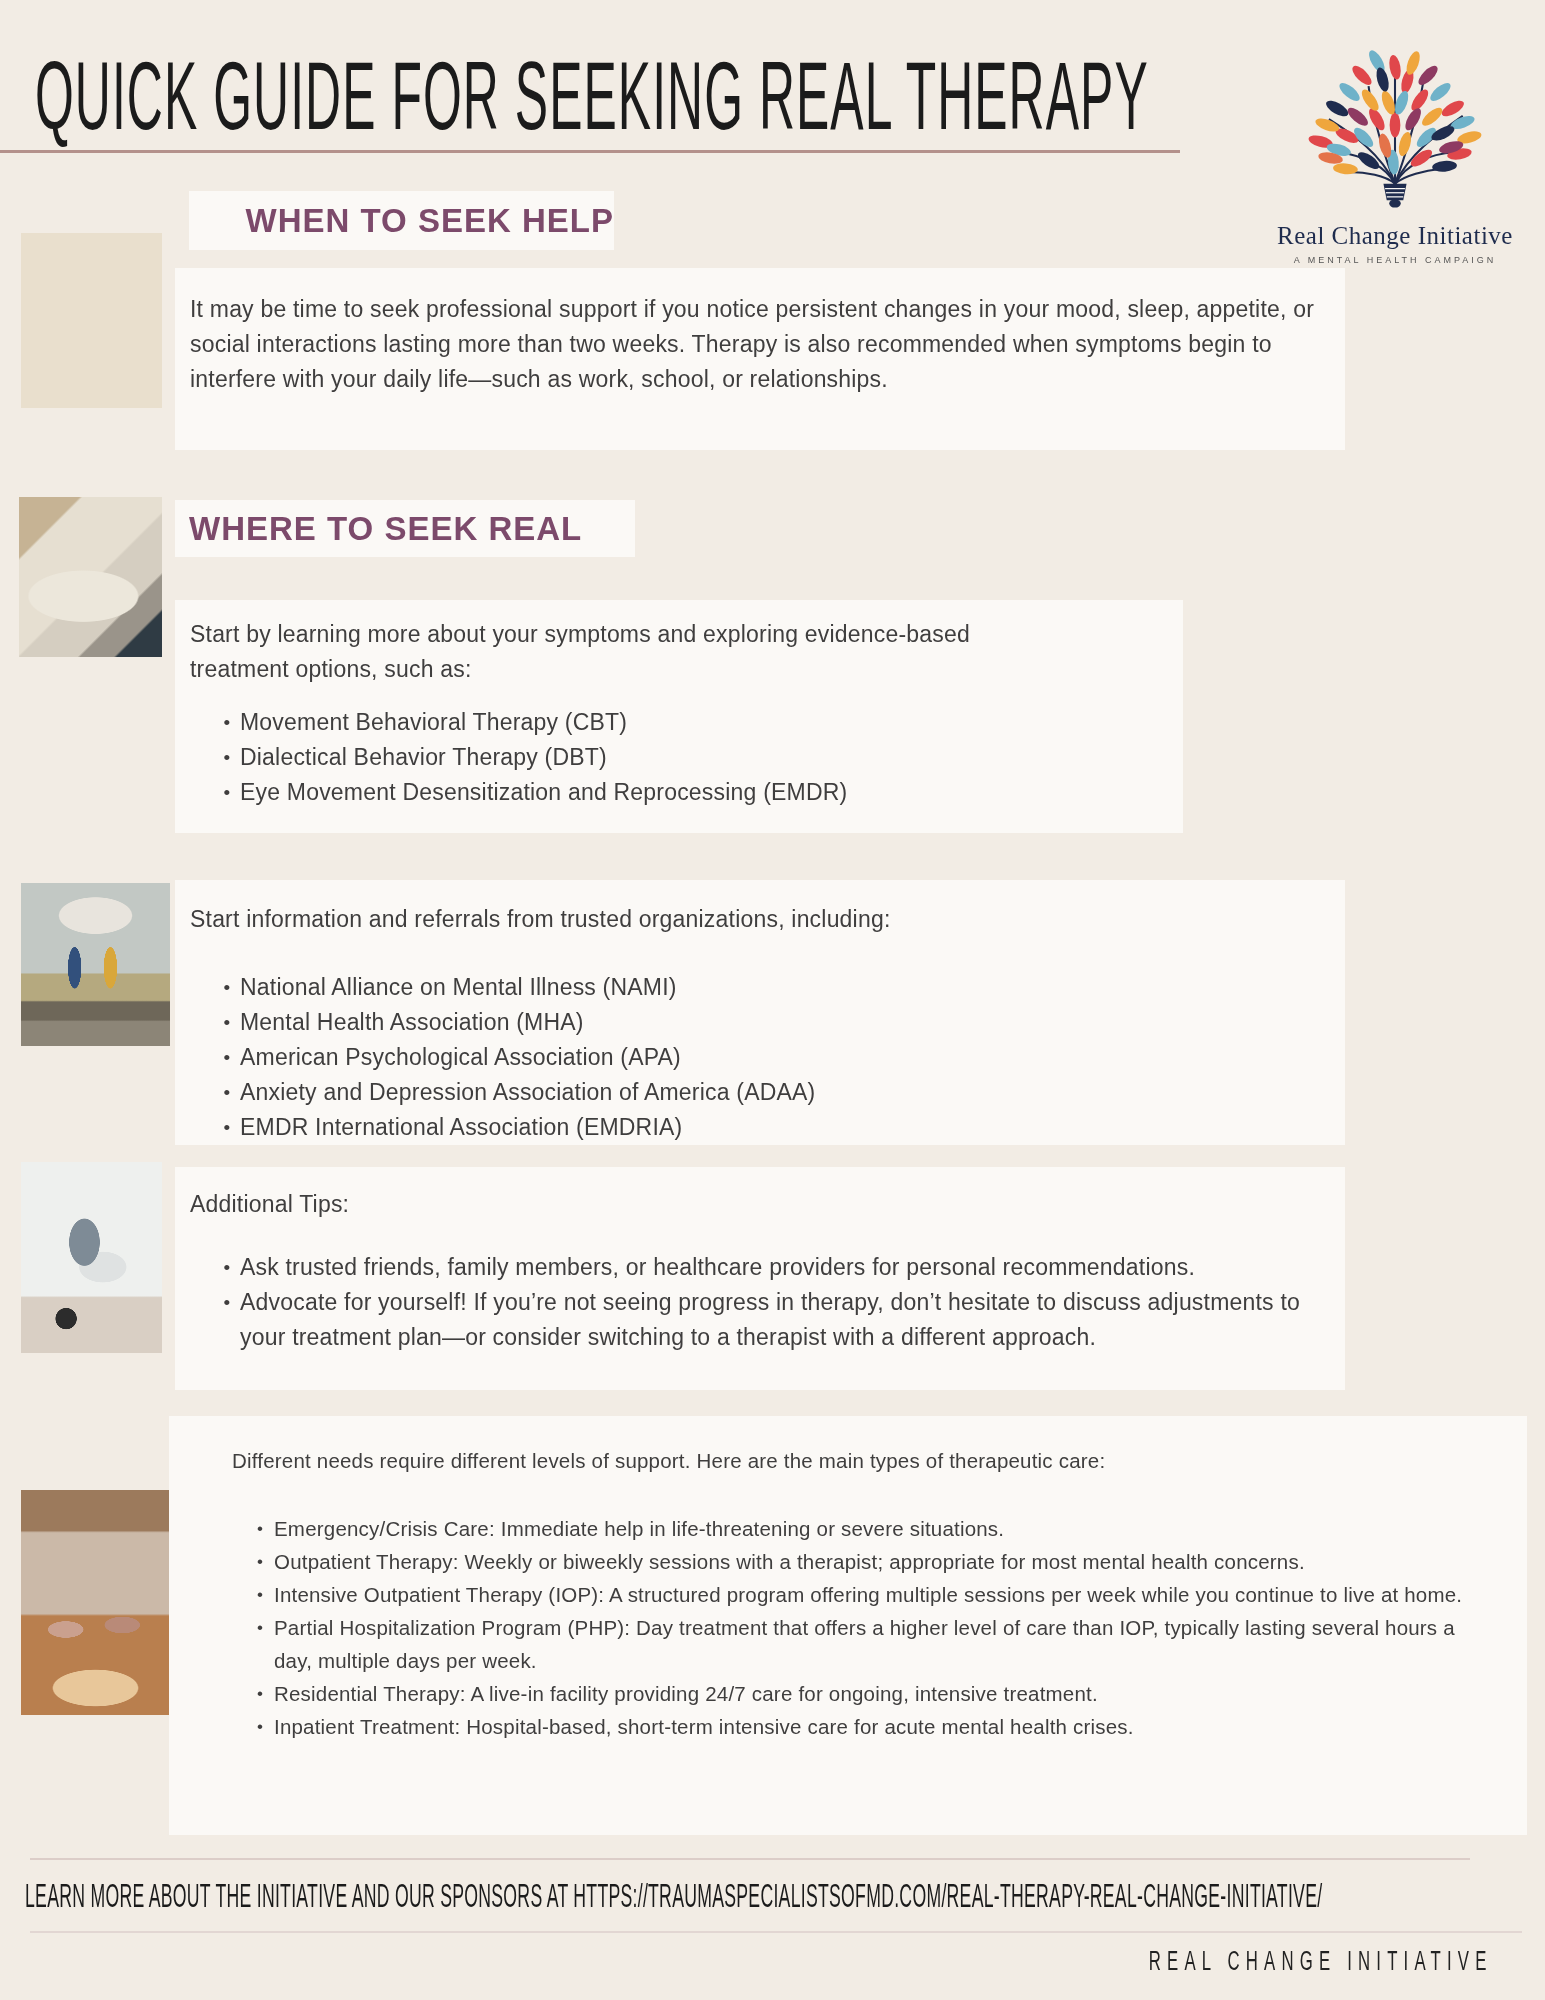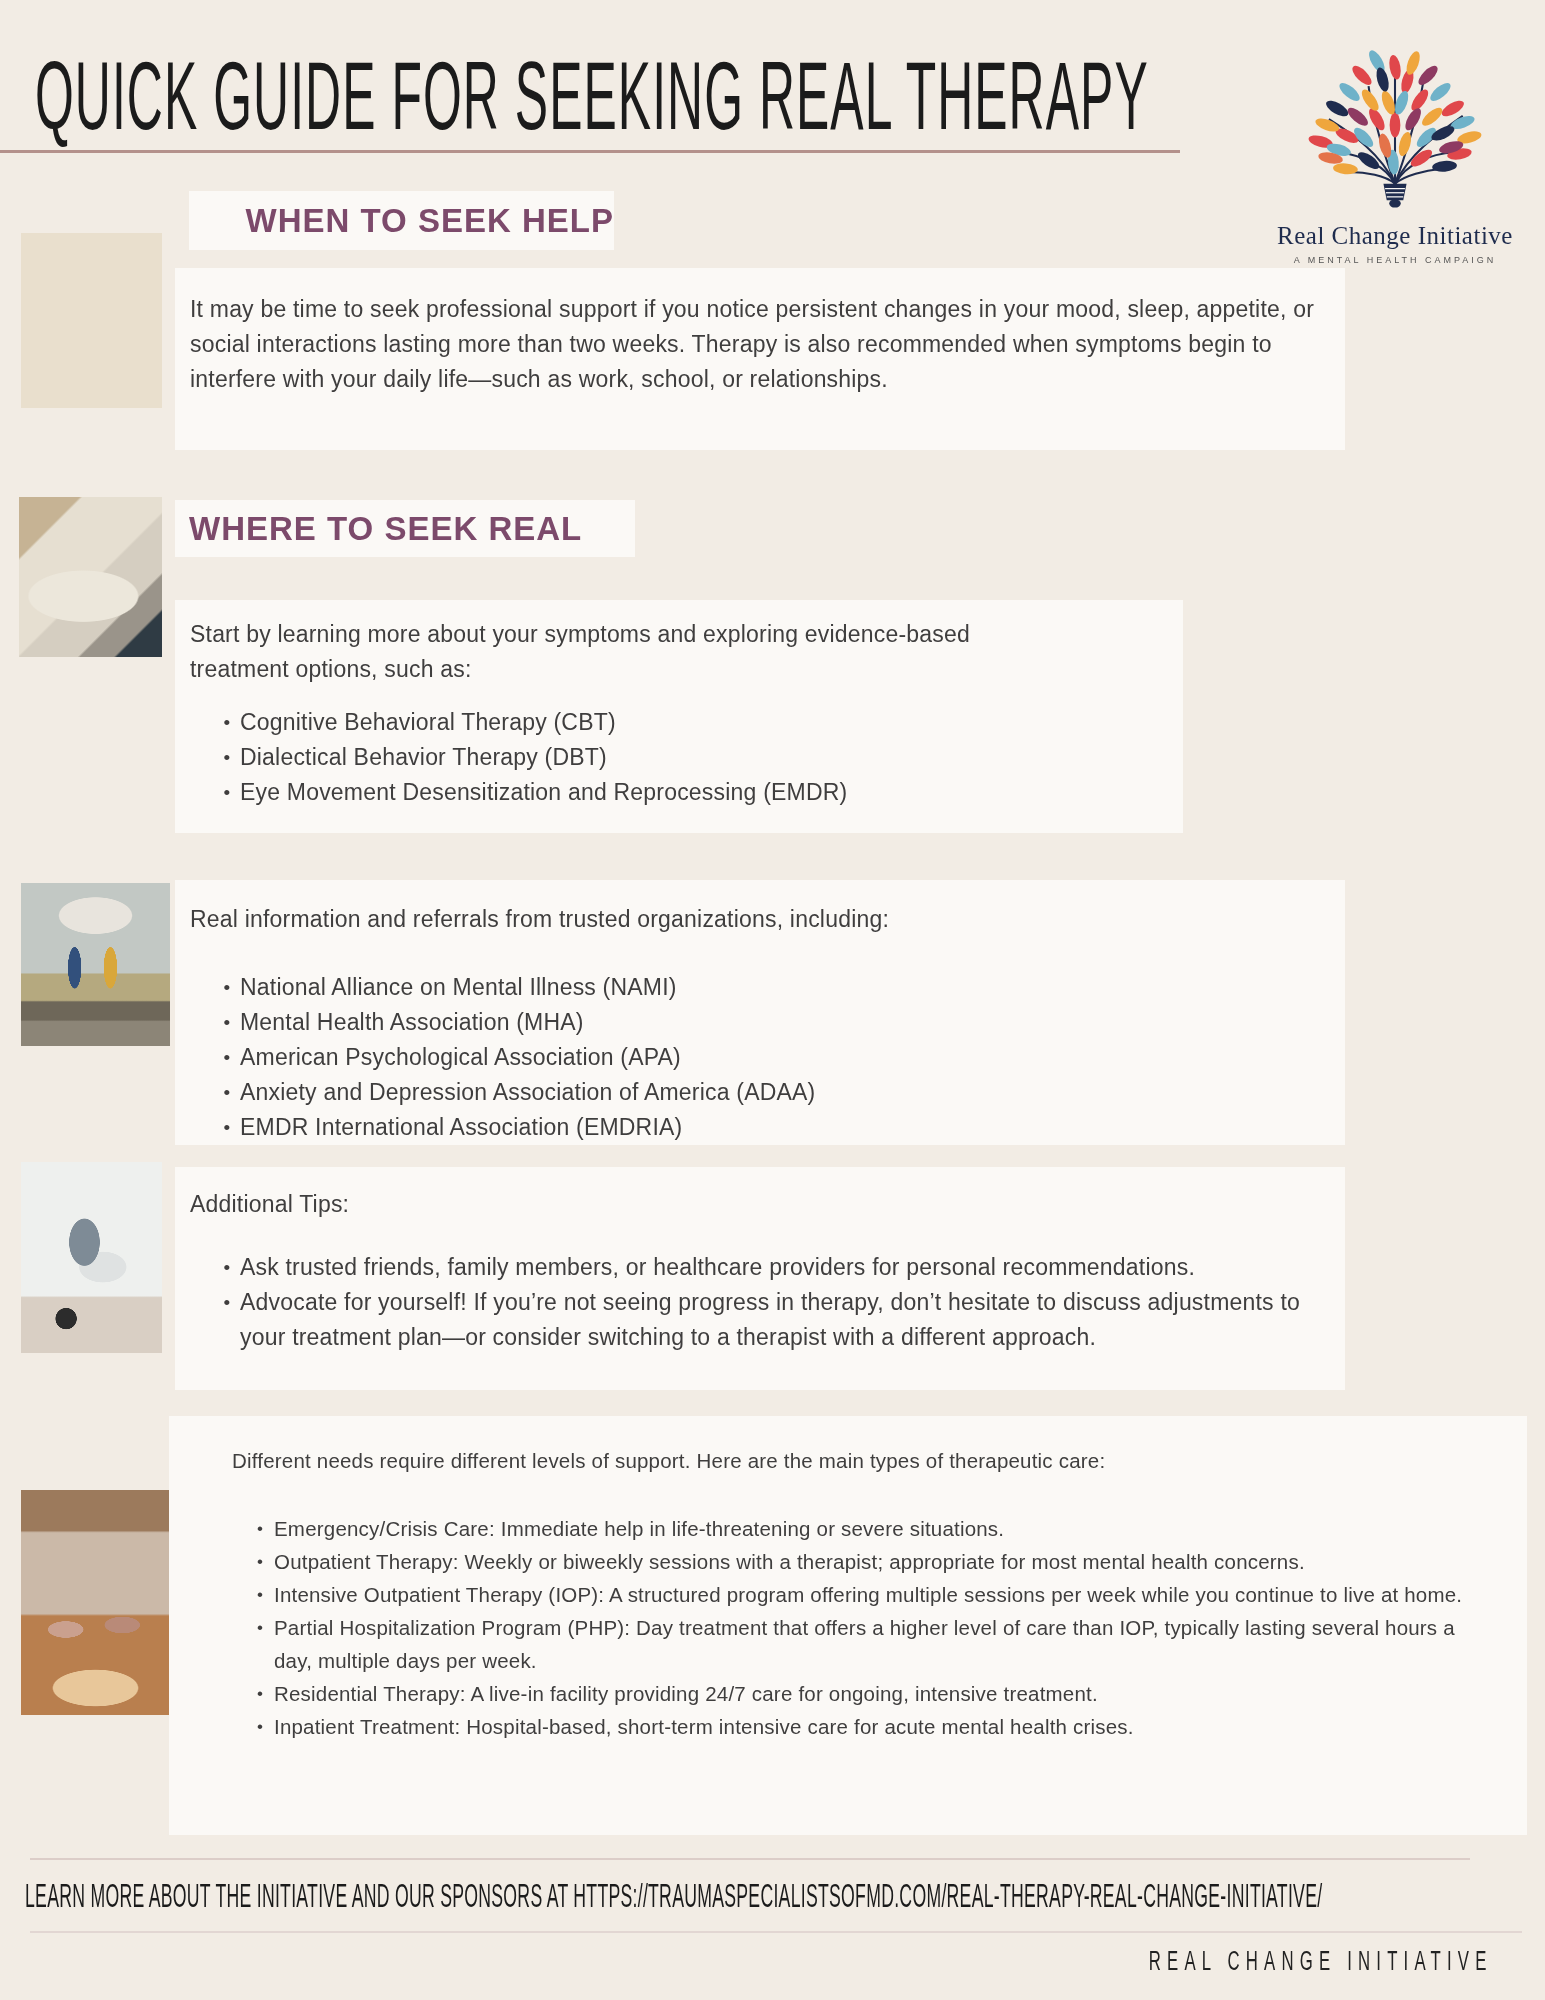--- a/index.html
+++ b/index.html
@@ -205,34 +205,34 @@
 <div class="abs h-box h-where">
   <span class="h-text">WHERE TO SEEK REAL</span>
 </div>
 
 <div class="abs box box2">
   <div class="body-txt">Start by learning more about your symptoms and exploring evidence-based</div>
   <div class="body-txt">treatment options, such as:</div>
   <div class="gap18"></div>
   <div class="bullet body-txt">
       <span class="dot">•</span>
-      <span class="bt">Cognitive Behavioral Therapy (CBT)</span>
+      <span class="bt">Movement Behavioral Therapy (CBT)</span>
     </div>
   <div class="bullet body-txt">
       <span class="dot">•</span>
       <span class="bt">Dialectical Behavior Therapy (DBT)</span>
     </div>
   <div class="bullet body-txt">
       <span class="dot">•</span>
       <span class="bt">Eye Movement Desensitization and Reprocessing (EMDR)</span>
     </div>
 </div>
 
 <div class="abs box box3">
-  <div class="body-txt">Real information and referrals from trusted organizations, including:</div>
+  <div class="body-txt">Start information and referrals from trusted organizations, including:</div>
   <div class="gap33"></div>
   <div class="bullet body-txt">
       <span class="dot">•</span>
       <span class="bt">National Alliance on Mental Illness (NAMI)</span>
     </div>
   <div class="bullet body-txt">
       <span class="dot">•</span>
       <span class="bt">Mental Health Association (MHA)</span>
     </div>
   <div class="bullet body-txt">

